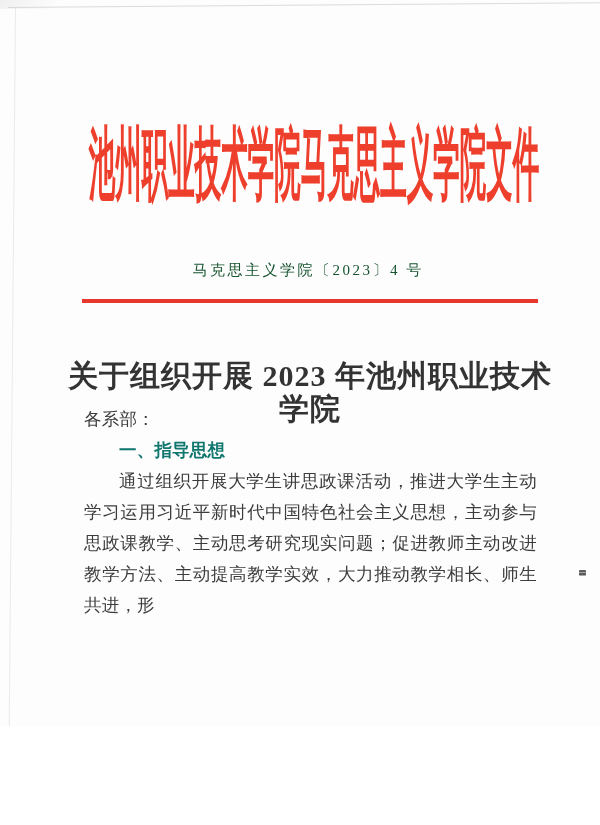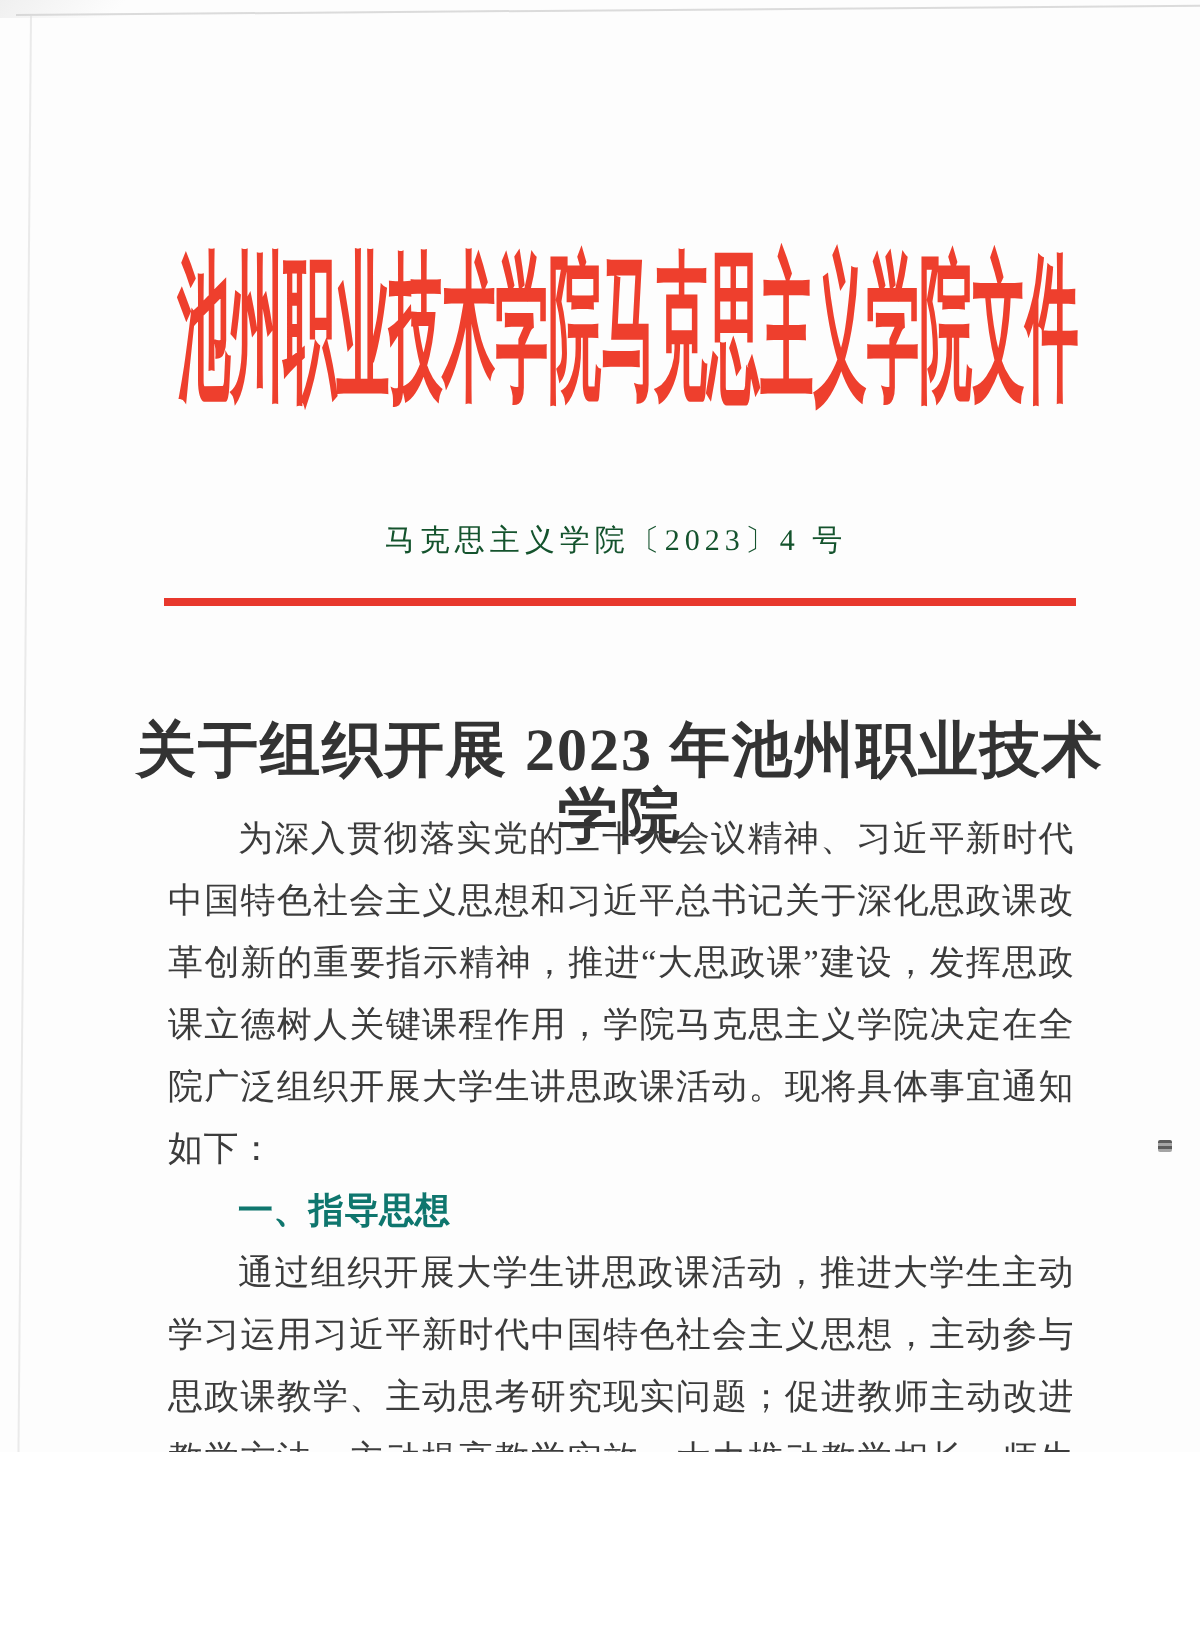--- a/index.html
+++ b/index.html
@@ -162,20 +162,20 @@
 
   <div class="doc-number">马克思主义学院〔2023〕4 号</div>
 
   <div class="red-rule"></div>
 
   <div class="doc-title">
     <div>关于组织开展 2023 年池州职业技术学院</div>
   </div>
 
   <div class="doc-body">
-    <p class="para">为深入贯彻落实党的二十大会议精神、习近平新时代中国特色社会主义思想和习近平总书记关于深化思政课改革创新的重要指示精神，推进“大思政课”建设，发挥思政课立德树人关键课程作用，学院马克思主义学院决定在全院广泛组织开展大学生讲思政课活动。现将具体事宜通知如下：</p>
+    <p class="salutation">各系部：</p>
     <p class="section-heading">一、指导思想</p>
     <p class="para">通过组织开展大学生讲思政课活动，推进大学生主动学习运用习近平新时代中国特色社会主义思想，主动参与思政课教学、主动思考研究现实问题；促进教师主动改进教学方法、主动提高教学实效，大力推动教学相长、师生共进，形</p>
   </div>
 
   <div class="scan-speck"></div>
 
 </div>
 
 </body></html>

